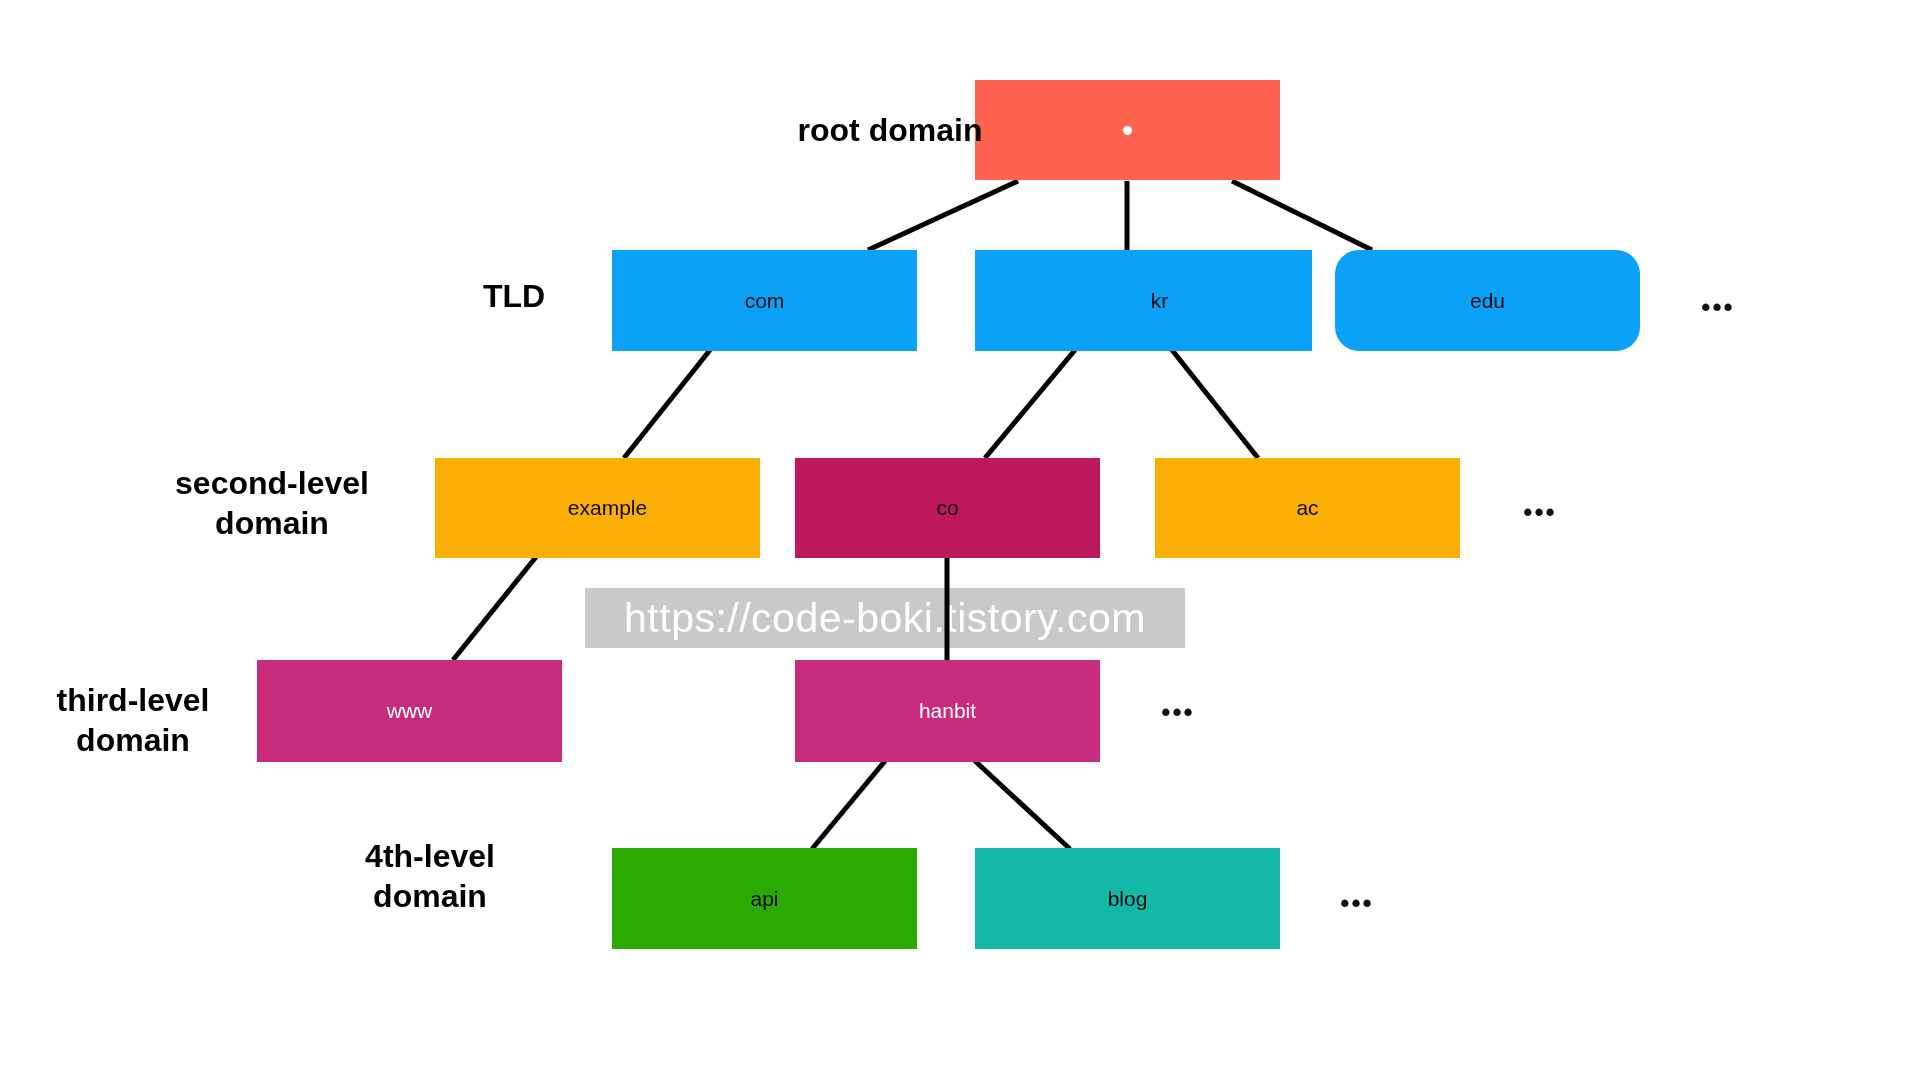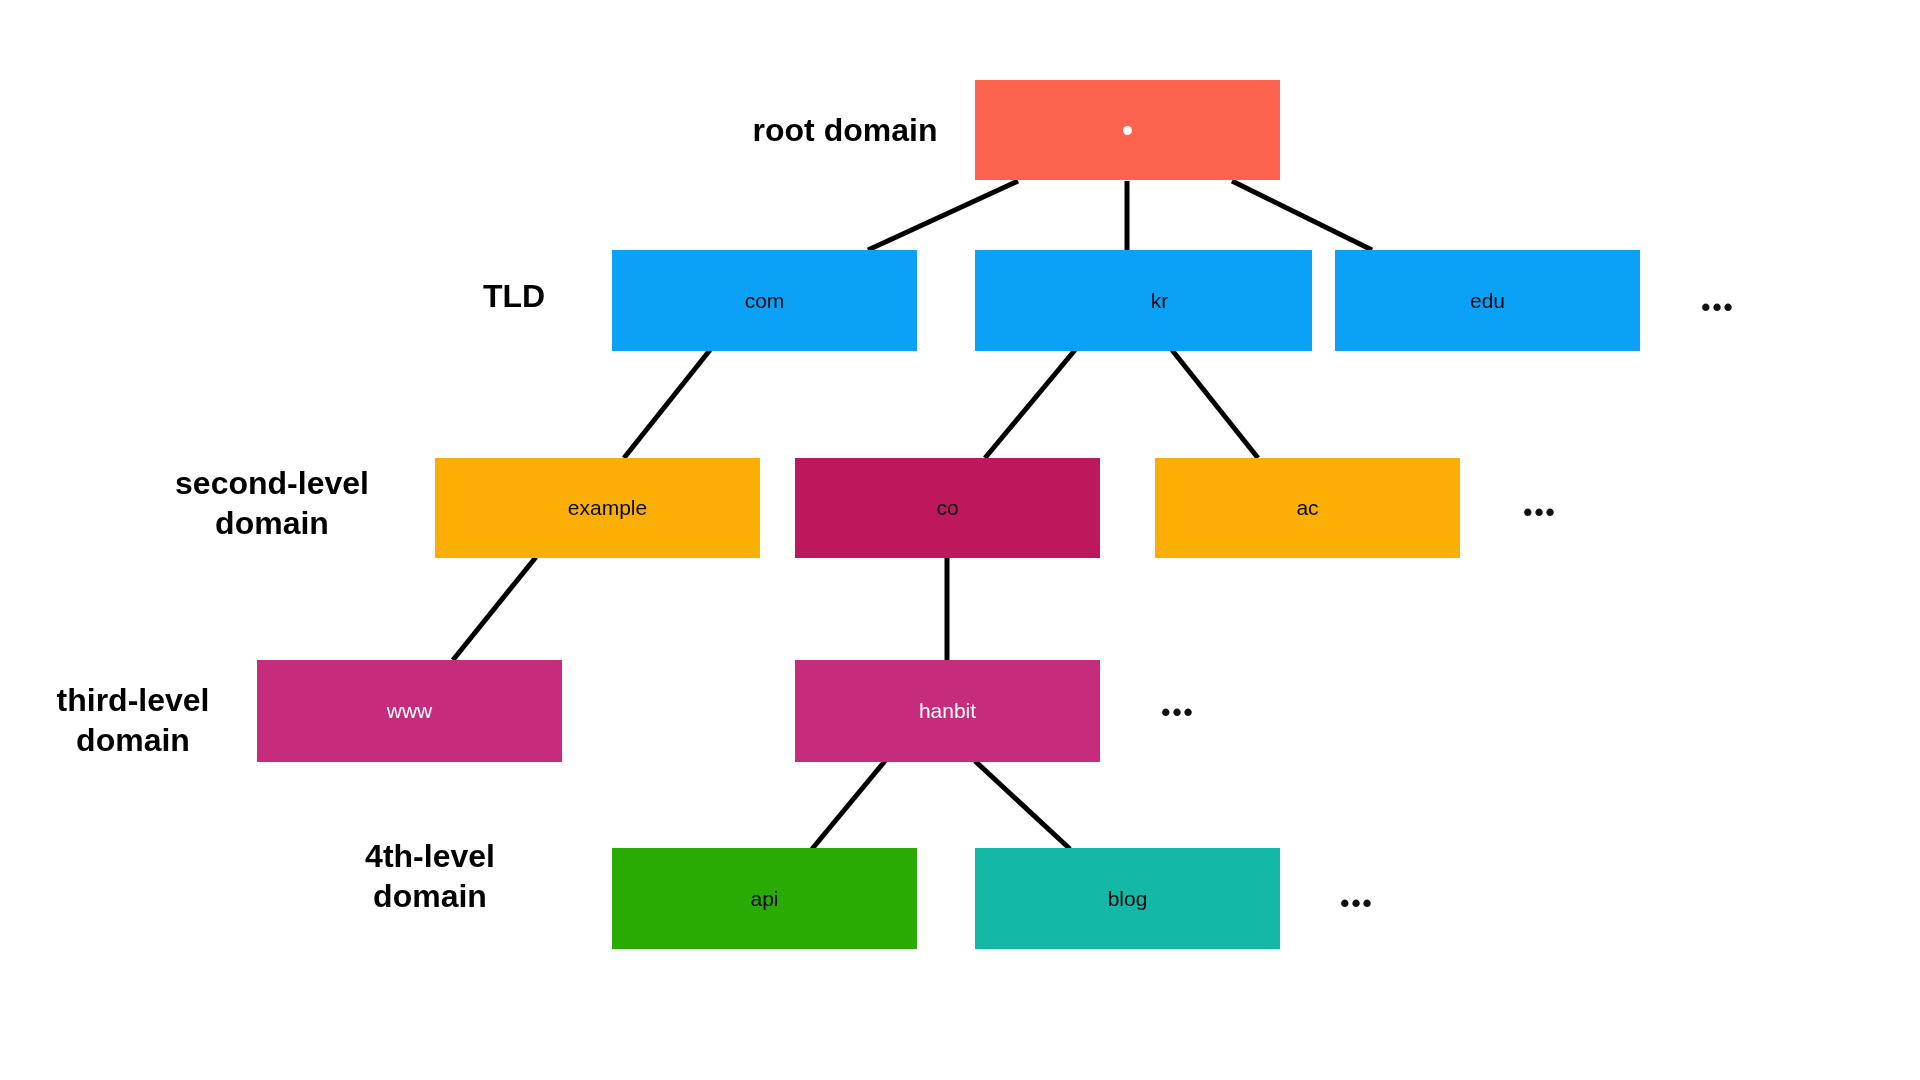--- a/index.html
+++ b/index.html
@@ -67,20 +67,21 @@
     font-size: 26px;
     font-weight: 700;
     letter-spacing: 2px;
     white-space: nowrap;
   }
 </style>
 </head>
 <body>
 
 <div class="canvas">
+  <div class="watermark" style="background: rgb(201, 201, 201); color: rgb(255, 255, 255);">https://code-boki.tistory.com</div>
   <svg class="edges" width="1920" height="1080">
       <line x1="1018" y1="181" x2="868" y2="250" stroke="#000000" stroke-width="5"></line>
       <line x1="1127" y1="181" x2="1127" y2="250" stroke="#000000" stroke-width="5"></line>
       <line x1="1232" y1="181" x2="1372" y2="250" stroke="#000000" stroke-width="5"></line>
       <line x1="710" y1="350" x2="624" y2="458" stroke="#000000" stroke-width="5"></line>
       <line x1="1075" y1="350" x2="985" y2="458" stroke="#000000" stroke-width="5"></line>
       <line x1="1172" y1="350" x2="1258" y2="458" stroke="#000000" stroke-width="5"></line>
       <line x1="536" y1="557" x2="453" y2="660" stroke="#000000" stroke-width="5"></line>
       <line x1="947" y1="557" x2="947" y2="660" stroke="#000000" stroke-width="5"></line>
       <line x1="885" y1="761" x2="812" y2="849" stroke="#000000" stroke-width="5"></line>
@@ -89,21 +90,21 @@
   <div id="layer-nodes">
       <div class="node" style="left: 975px; top: 80px; width: 305px; height: 100px; background: rgb(253, 99, 78); color: rgb(255, 255, 255);">
         <span class="root-dot" title="."></span>
       </div>
       <div class="node" style="left: 612px; top: 250px; width: 305px; height: 101px; background: rgb(10, 161, 247); color: rgb(11, 11, 11);">
         <span>com</span>
       </div>
       <div class="node" style="left: 975px; top: 250px; width: 305px; height: 101px; background: rgb(10, 161, 247); color: rgb(11, 11, 11); padding-left: 32px;">
         <span>kr</span>
       </div>
-      <div class="node" style="left: 1335px; top: 250px; width: 305px; height: 101px; background: rgb(10, 161, 247); color: rgb(11, 11, 11);">
+      <div class="node" style="left: 1335px; top: 250px; width: 305px; height: 101px; background: rgb(10, 161, 247); color: rgb(11, 11, 11); border-radius: 24px;">
         <span>edu</span>
       </div>
       <div class="node" style="left: 435px; top: 458px; width: 305px; height: 100px; background: rgb(251, 175, 4); color: rgb(11, 11, 11); padding-left: 20px;">
         <span>example</span>
       </div>
       <div class="node" style="left: 795px; top: 458px; width: 305px; height: 100px; background: #be185d; color: rgb(11, 11, 11);">
         <span>co</span>
       </div>
       <div class="node" style="left: 1155px; top: 458px; width: 305px; height: 100px; background: rgb(251, 175, 4); color: rgb(11, 11, 11);">
         <span>ac</span>
@@ -115,21 +116,21 @@
         <span>hanbit</span>
       </div>
       <div class="node" style="left: 612px; top: 848px; width: 305px; height: 101px; background: rgb(41, 171, 3); color: rgb(11, 11, 11);">
         <span>api</span>
       </div>
       <div class="node" style="left: 975px; top: 848px; width: 305px; height: 101px; background: #14b8a6; color: rgb(11, 11, 11);">
         <span>blog</span>
       </div>
     </div>
   <div id="layer-labels">
-      <div class="row-label" style="left: 845px; top: 130px;">
+      <div class="row-label" style="left: 890px; top: 130px;">
         <div>root domain</div>
       </div>
       <div class="row-label" style="left: 514px; top: 296px;">
         <div>TLD</div>
       </div>
       <div class="row-label" style="left: 272px; top: 503px;">
         <div>second-level</div>
         <div>domain</div>
       </div>
       <div class="row-label" style="left: 133px; top: 720px;">

